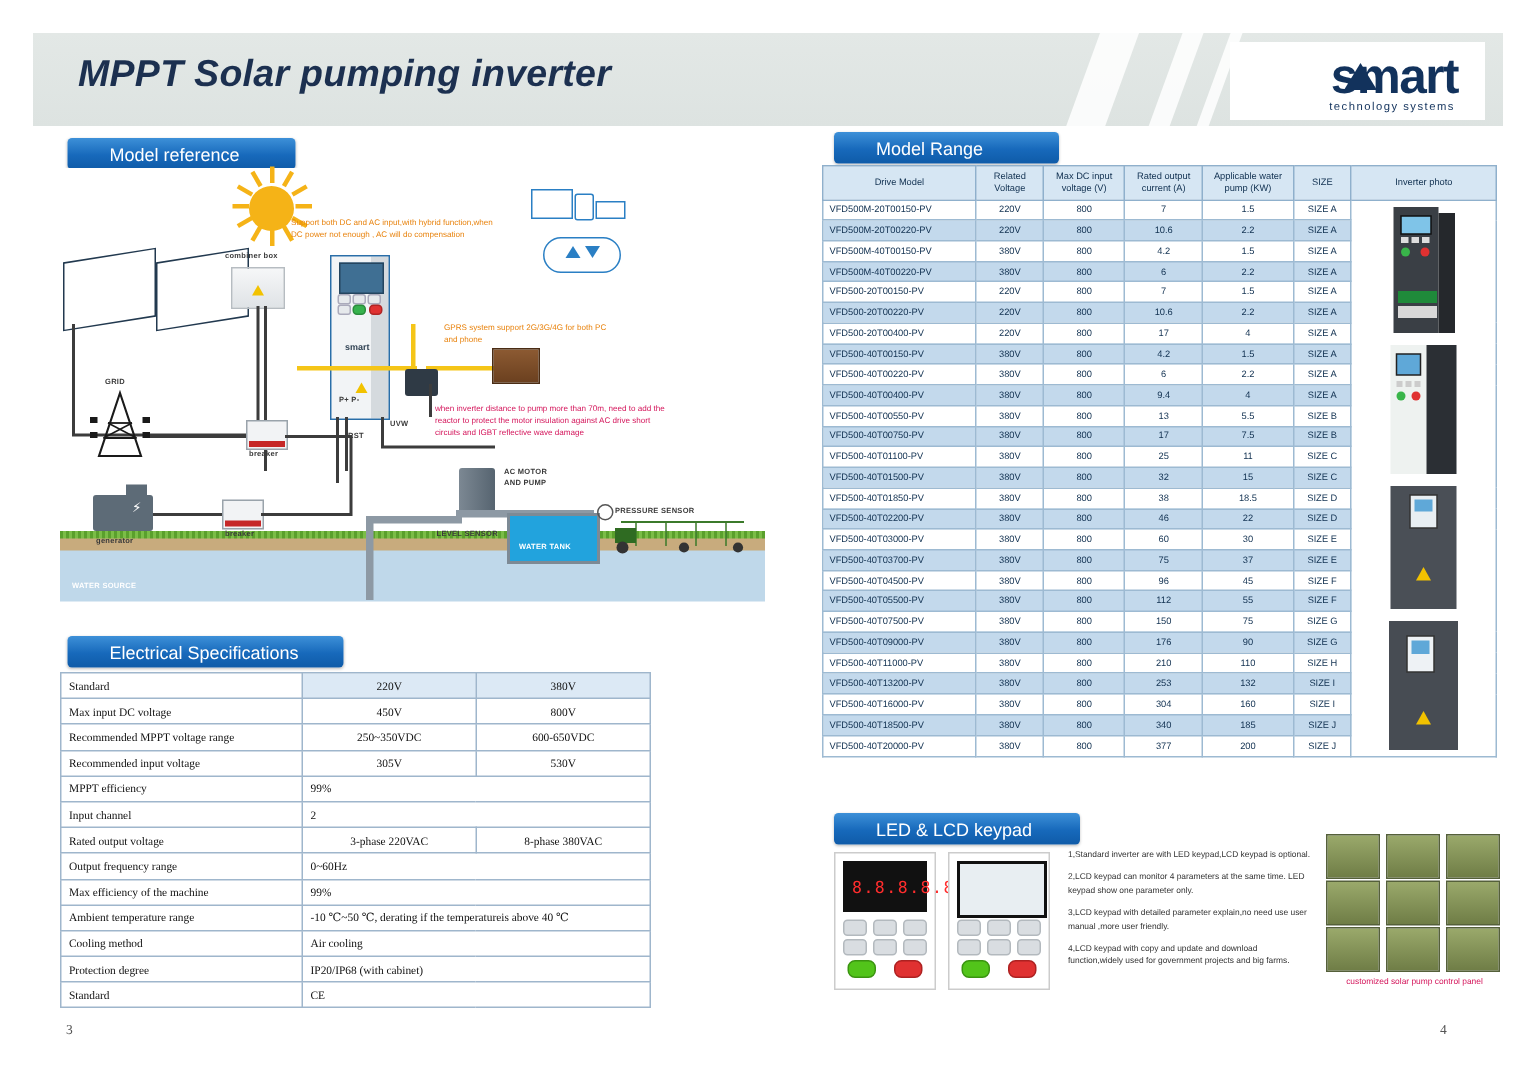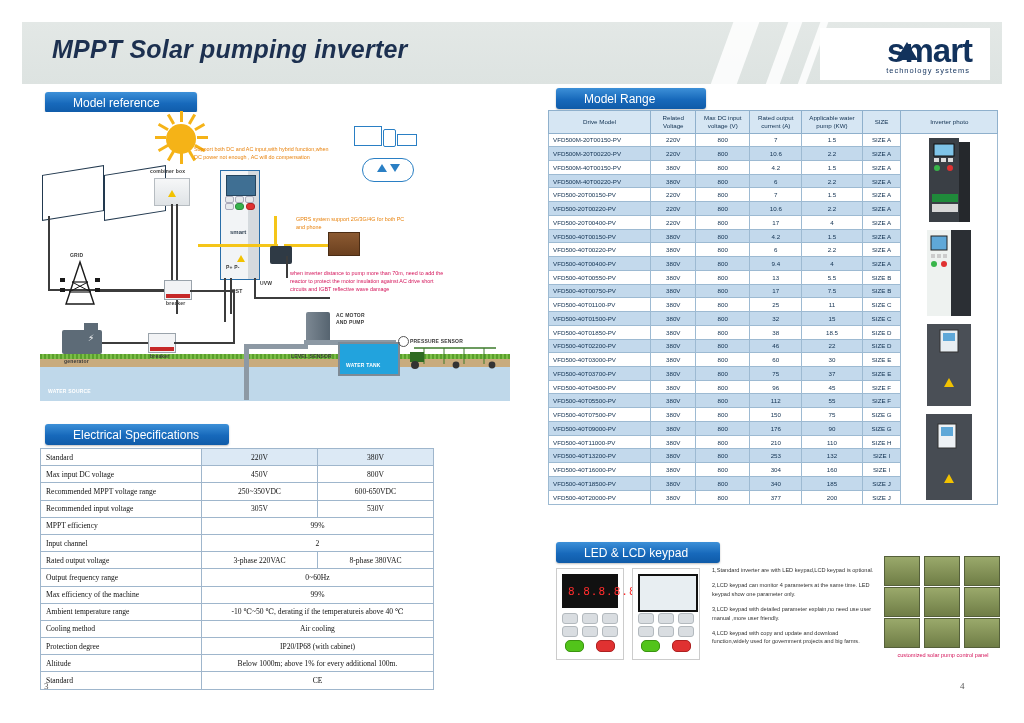--- a/index.html
+++ b/index.html
@@ -82,21 +82,21 @@
   .cloudbox{position:absolute;left:320px;top:30px;width:58px;height:54px;}
   .devbox{position:absolute;left:316px;top:10px;width:62px;height:26px;}
 
   
   table{border-collapse:collapse;}
   .spec{position:absolute;left:40px;top:448px;width:394px;font-size:7.6px;color:#111;
         font-family:"Liberation Serif","DejaVu Serif",serif;}
   .spec td{border:1px solid #9fb6cc;padding:2.6px 5px;height:11px;background:#fff;}
   .spec td.k{width:150px;}
   .spec td.v{text-align:center;}
-  .spec td.vl{text-align:center;}
+  .spec td.vl{text-align:left;}
   .spec tr:first-child td.v{background:#dce9f5;}
 
   .range{position:absolute;left:548px;top:110px;width:450px;font-size:6.2px;color:#103050;}
   .range th{border:1px solid #8fb0cc;background:#d6e6f3;font-weight:normal;
             padding:3px 2px;line-height:1.25;font-size:6.2px;}
   .range td{border:1px solid #9dbad2;padding:1.6px 2px;height:8.6px;text-align:center;background:#fff;}
   .range tr.alt td{background:#c3d9ec;}
   .range td.model{text-align:left;padding-left:4px;}
   .range .photocell{background:#fff;vertical-align:top;padding:0;}
   .inv-photo{width:52px;margin:2px auto;display:block;}
@@ -331,24 +331,20 @@
         <td class="k">Ambient temperature range</td>
         <td class="vl" colspan="2">-10 ℃~50 ℃, derating if the temperatureis above 40 ℃</td>
       </tr>
       <tr>
         <td class="k">Cooling method</td>
         <td class="vl" colspan="2">Air cooling</td>
       </tr>
       <tr>
         <td class="k">Protection degree</td>
         <td class="vl" colspan="2">IP20/IP68 (with cabinet)</td>
-      </tr>
-      <tr>
-        <td class="k">Altitude</td>
-        <td class="vl" colspan="2">Below 1000m; above 1% for every additional 100m.</td>
       </tr>
       <tr>
         <td class="k">Standard</td>
         <td class="vl" colspan="2">CE</td>
       </tr>
     </tbody>
 </table>
 
 <table class="range">
   <thead>

